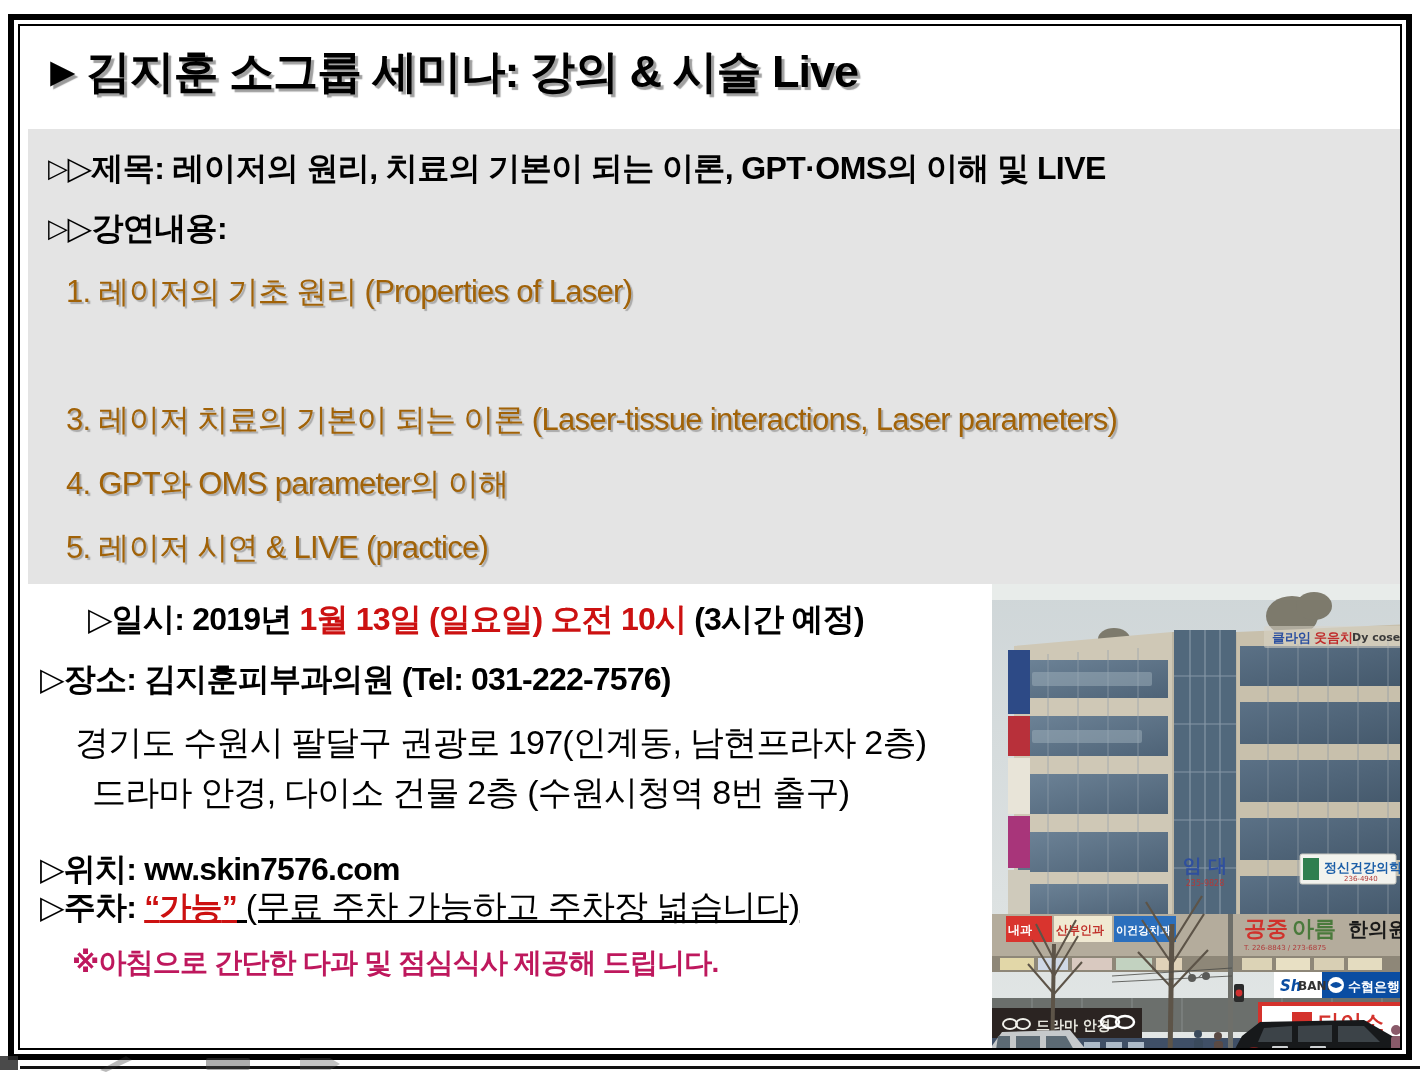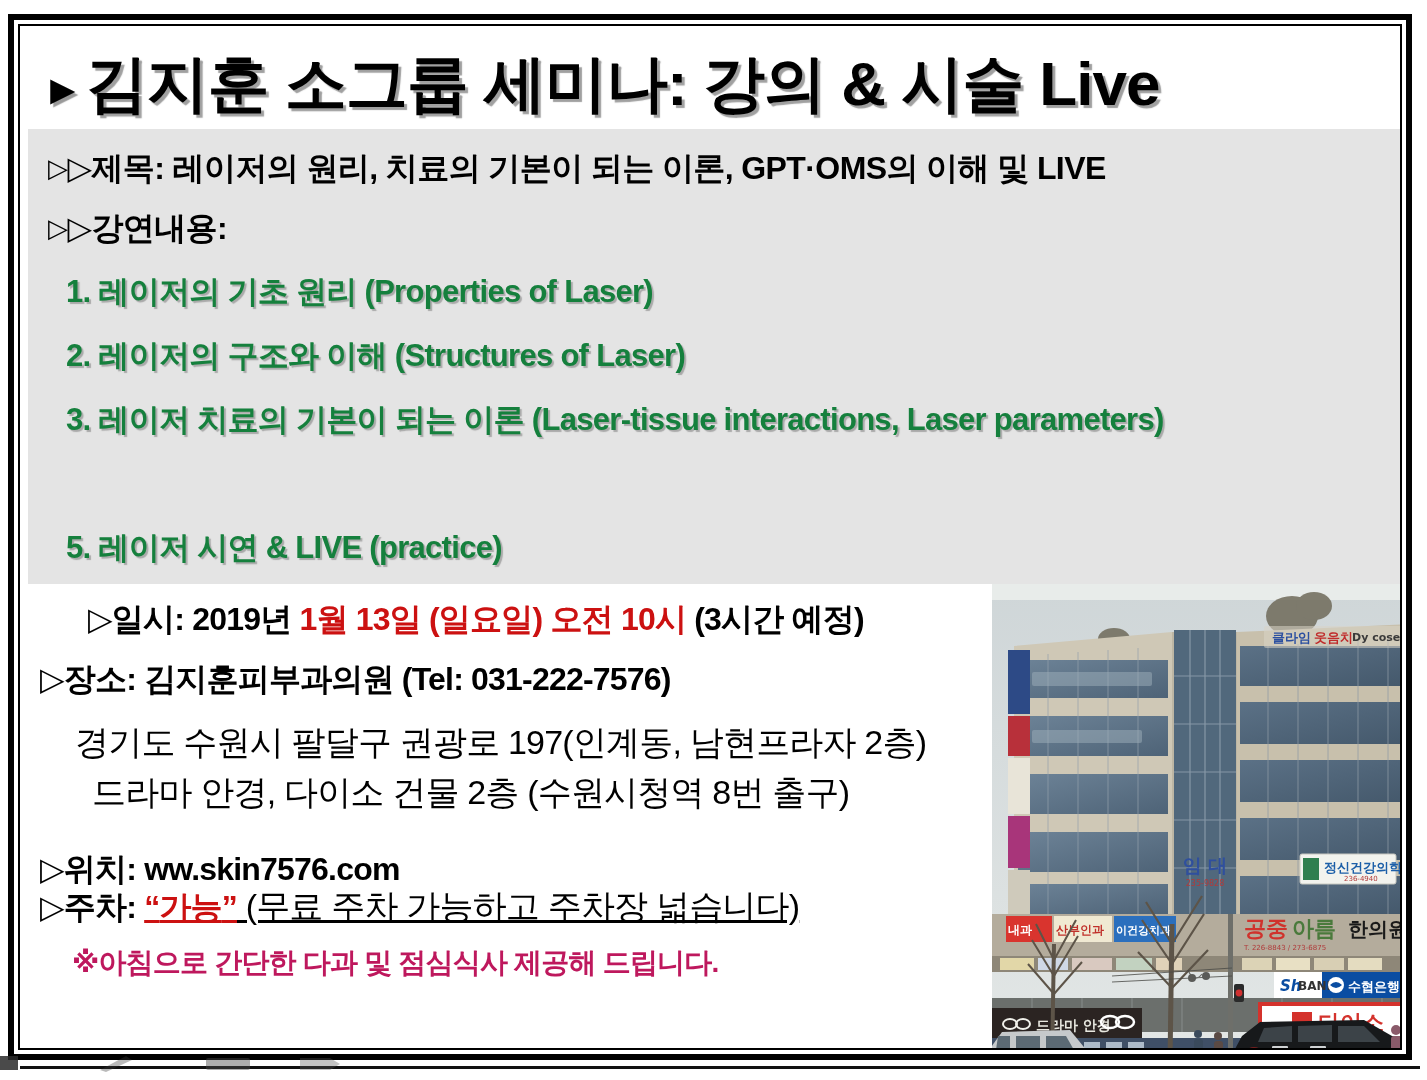--- a/index.html
+++ b/index.html
@@ -56,21 +56,21 @@
   .tri-solid {
     font-size: 42px;
     line-height: 1;
     color: #000;
     text-shadow: 3px 3px 1px rgba(120,120,120,0.75);
     margin-right: 2px;
     position: relative;
     top: -1px;
   }
   #title-text {
-    font-size: 62px;
+    font-size: 45px;
     font-weight: bold;
     color: #000000;
     letter-spacing: -1px;
     text-shadow: 3px 3px 1px rgba(120,120,120,0.7);
     text-align: center;
   }
 
   
   #gray-panel {
     position: absolute;
@@ -101,22 +101,22 @@
   #content-line {
     left: 20px;
     top: 78px;
     font-size: 32px;
     letter-spacing: -0.6px;
   }
   .red-item {
     position: absolute;
     white-space: nowrap;
     font-size: 31px;
-    font-weight: bold;
-    color: #15803d;
+    font-weight: normal;
+    color: #a16207;
     letter-spacing: -0.7px;
     text-shadow: 2px 2px 1px rgba(150,150,150,0.75);
   }
   #ri0 { left: 38px; top: 142px; }
   #ri1 { left: 38px; top: 206px; }
   #ri2 { left: 38px; top: 270px; }
   #ri3 { left: 38px; top: 334px; }
   #ri4 { left: 38px; top: 398px; }
 
   
@@ -196,22 +196,22 @@
 
       <div class="g-line" id="content-line">
         <span class="tri-open">▷</span><span>▷강연내용:</span>
       </div>
 
       <div class="g-line" id="subject-line">
         <span class="tri-open">▷</span><span>▷제목: </span><span>레이저의 원리, 치료의 기본이 되는 이론, GPT·OMS의 이해 및 LIVE</span>
       </div>
 
       <div class="red-item" id="ri0">1. 레이저의 기초 원리 (Properties of Laser)</div>
-      <div class="red-item" id="ri1">2. 레이저의 구조와 이해 (Structures of Laser)</div>
       <div class="red-item" id="ri2">3. 레이저 치료의 기본이 되는 이론 (Laser-tissue interactions, Laser parameters)</div>
+      <div class="red-item" id="ri3">4. GPT와 OMS parameter의 이해</div>
       <div class="red-item" id="ri4">5. 레이저 시연 &amp; LIVE (practice)</div>
     </div>
 
     <div id="info-block">
 
       <div class="info-line bold-32" id="date-line">
         <span>▷일시: 2019년 </span><span class="red">1월 13일 (일요일) 오전 10시</span><span> (3시간 예정)</span>
       </div>
 
       <div class="info-line bold-32" id="venue-line">▷장소: 김지훈피부과의원 (Tel: 031-222-7576)</div>

